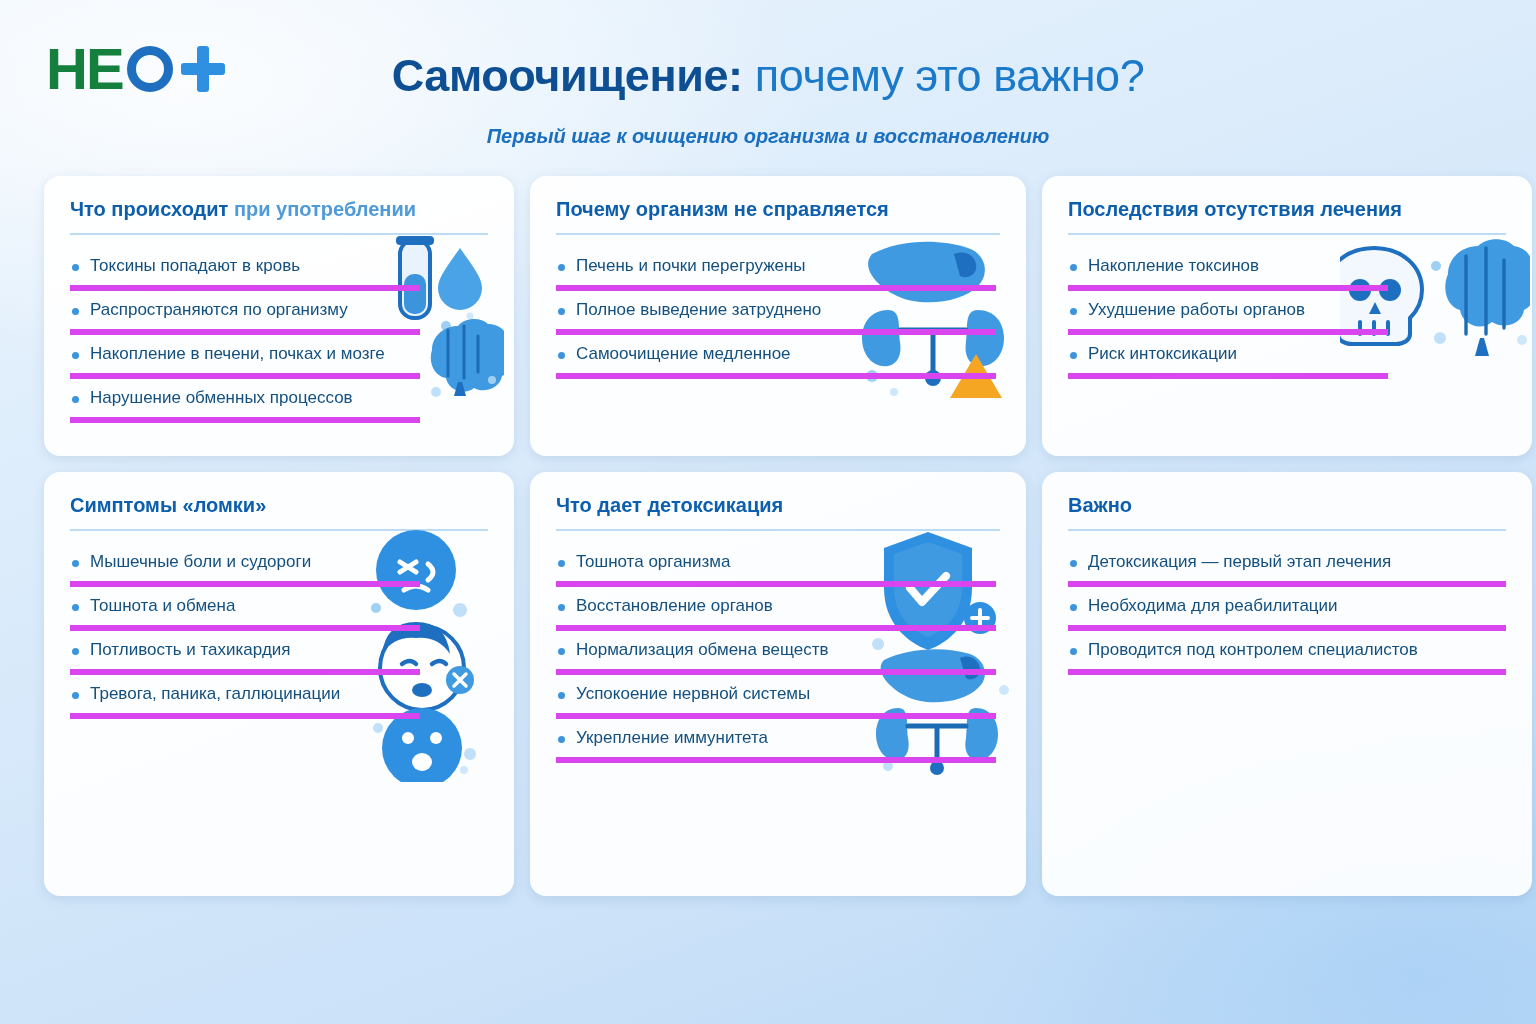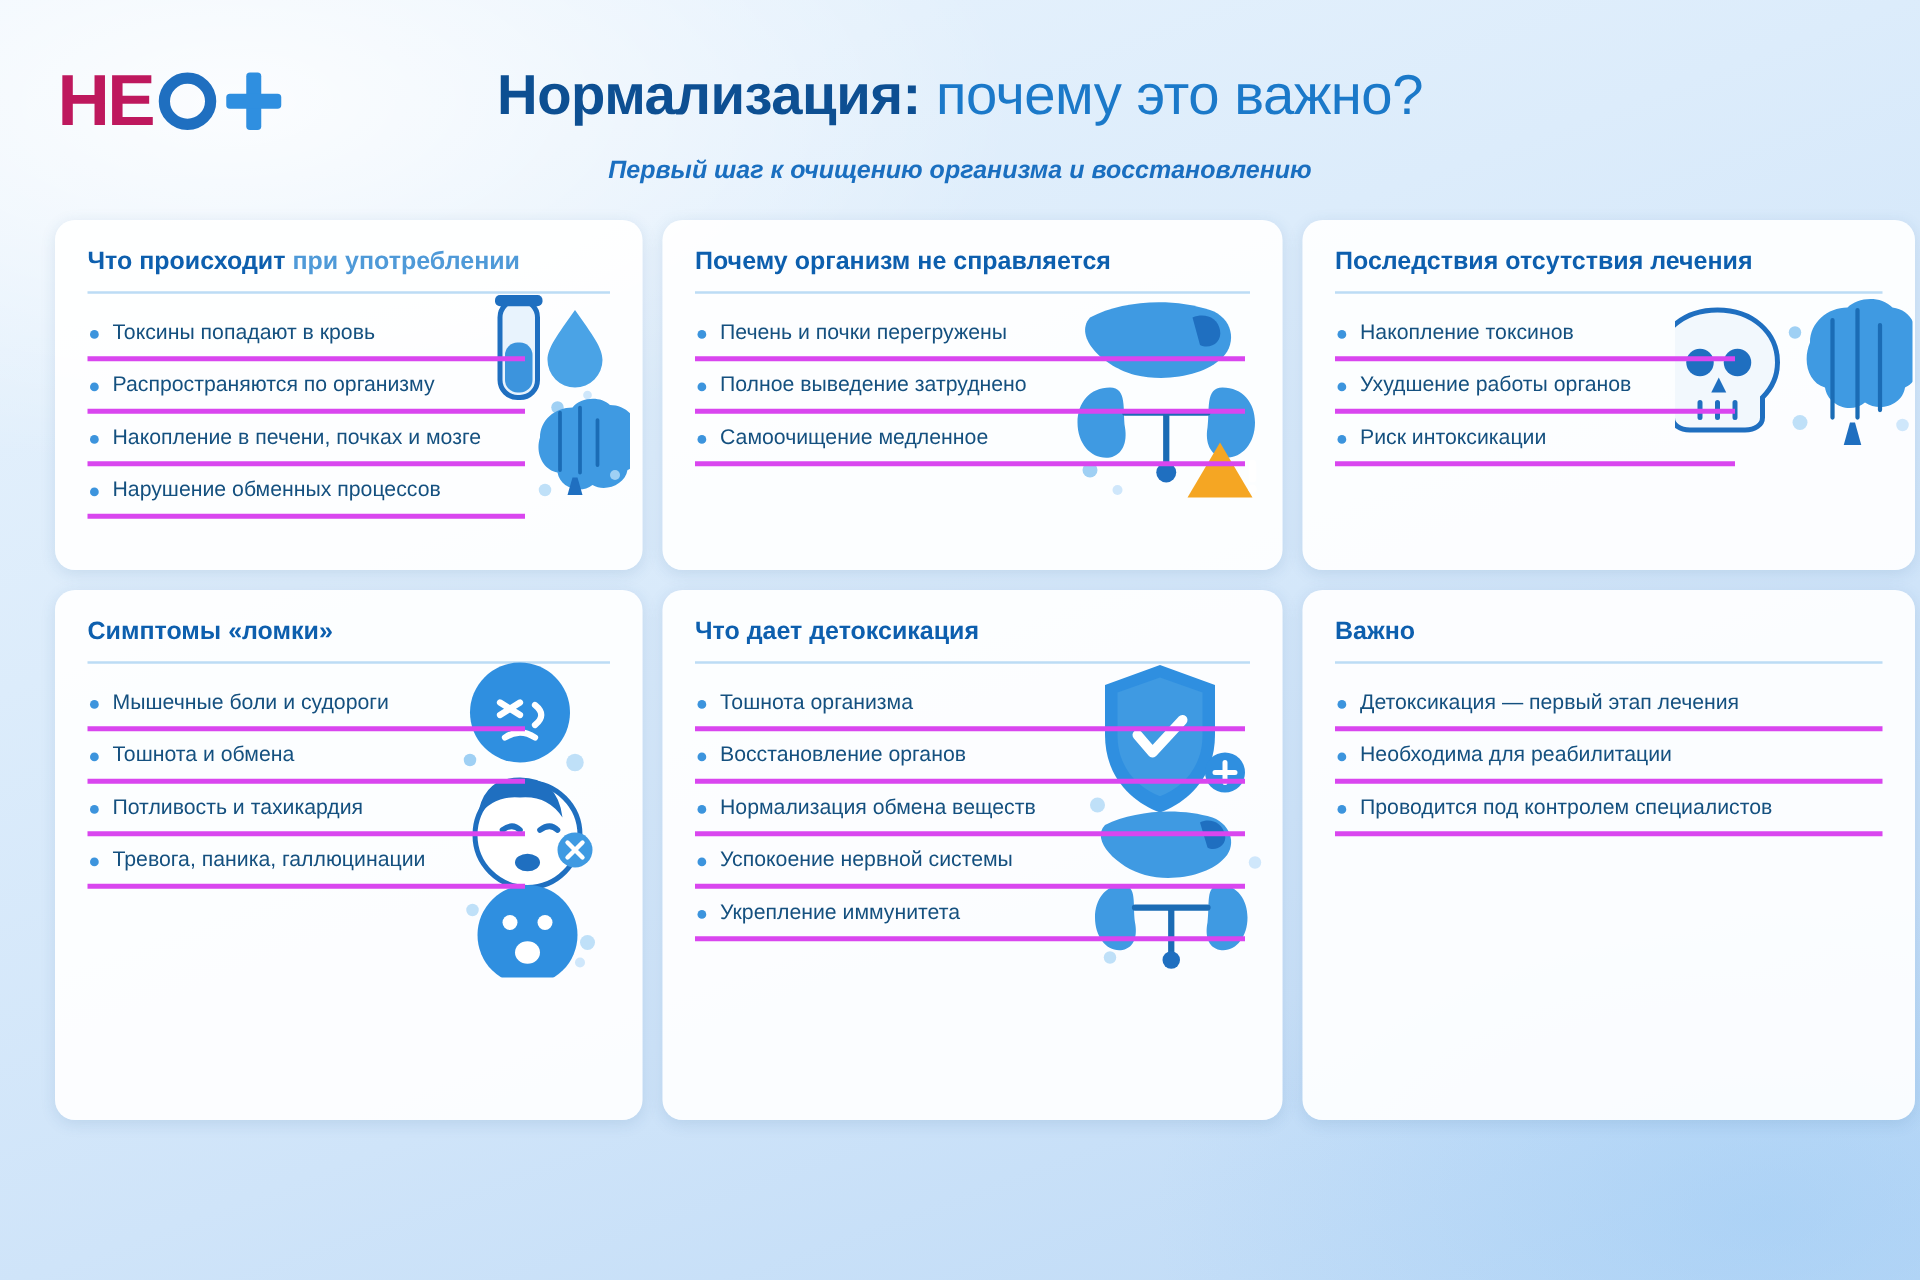--- a/index.html
+++ b/index.html
@@ -13,23 +13,23 @@
     position:absolute;inset:0;
     background:
       radial-gradient(900px 420px at 12% 8%, rgba(255,255,255,.85), rgba(255,255,255,0) 70%),
       radial-gradient(700px 400px at 92% 95%, rgba(150,200,245,.45), rgba(255,255,255,0) 70%);
     pointer-events:none;
   }
 
   
   .header{position:relative;padding:30px 0 0 0;}
   .logo{
-    position:absolute;left:46px;top:52px;
+    position:absolute;left:46px;top:40px;
     font-size:58px;font-weight:bold;letter-spacing:-2px;
-    color:#be185d;line-height:1;
+    color:#15803d;line-height:1;
     display:flex;align-items:center;
   }
   .logo .o{
     display:inline-block;width:46px;height:46px;border:9px solid #1f6fc0;
     border-radius:50%;margin:0 2px 0 4px;box-sizing:border-box;
   }
   .logo .plus{
     position:relative;display:inline-block;width:44px;height:46px;margin-left:6px;
   }
   .logo .plus:before,.logo .plus:after{
@@ -68,21 +68,21 @@
   .card.r1{height:280px;}
   .card.r2{height:424px;}
   .card h3{
     margin:0 0 12px 0;font-size:20px;color:#0d5fae;font-weight:bold;
     border-bottom:2px solid #bcdcf5;padding-bottom:12px;
   }
   .card h3 .light{color:#4f9ad8;font-weight:bold;}
   ul{list-style:none;margin:0;padding:0;position:relative;z-index:2;}
   li{
     font-size:17px;color:#14507f;padding:9px 0 9px 20px;
-    border-bottom:4px solid #d946ef;position:relative;
+    border-bottom:6px solid #d946ef;position:relative;
     max-width:330px;
   }
   li:before{
     content:"";position:absolute;left:2px;top:17px;width:7px;height:7px;
     border-radius:50%;background:#3c94dd;
   }
   .wide li{max-width:420px;}
   .c3 li{max-width:300px;}
   .c6 li{max-width:420px;}
 
@@ -99,21 +99,21 @@
 
 <div class="bg-wash"></div>
 
 <div class="header">
   <div class="logo">
     <span>HE</span>
     <span class="o"></span>
     <span class="plus"></span>
   </div>
   <div class="title">
-    <b>Нормализация:</b><span class="rest"> почему это важно?</span>
+    <b>Самоочищение:</b><span class="rest"> почему это важно?</span>
   </div>
   <div class="subtitle">Первый шаг к очищению организма и восстановлению</div>
 </div>
 
 <div class="grid">
 
   <div class="card r1 c1">
     <h3>
       <span>Что происходит</span><span class="light"> при употреблении</span>
     </h3>

